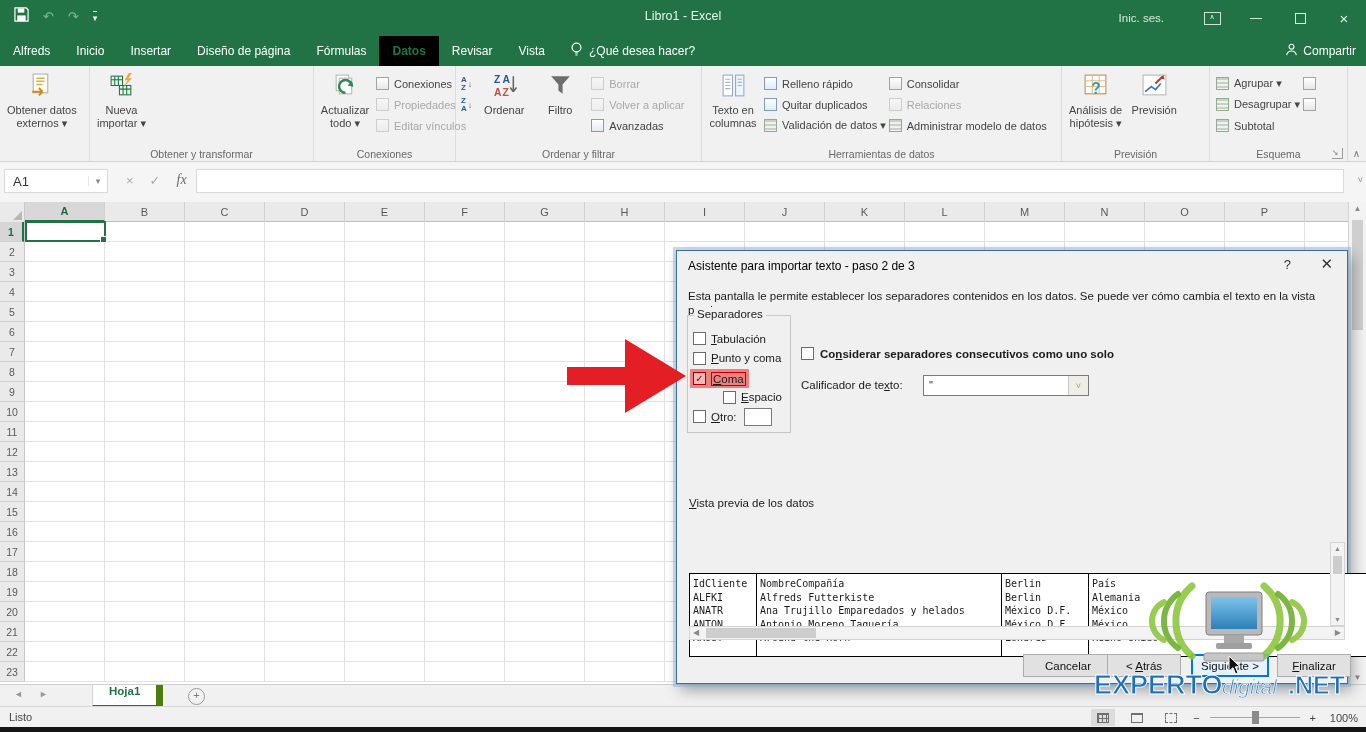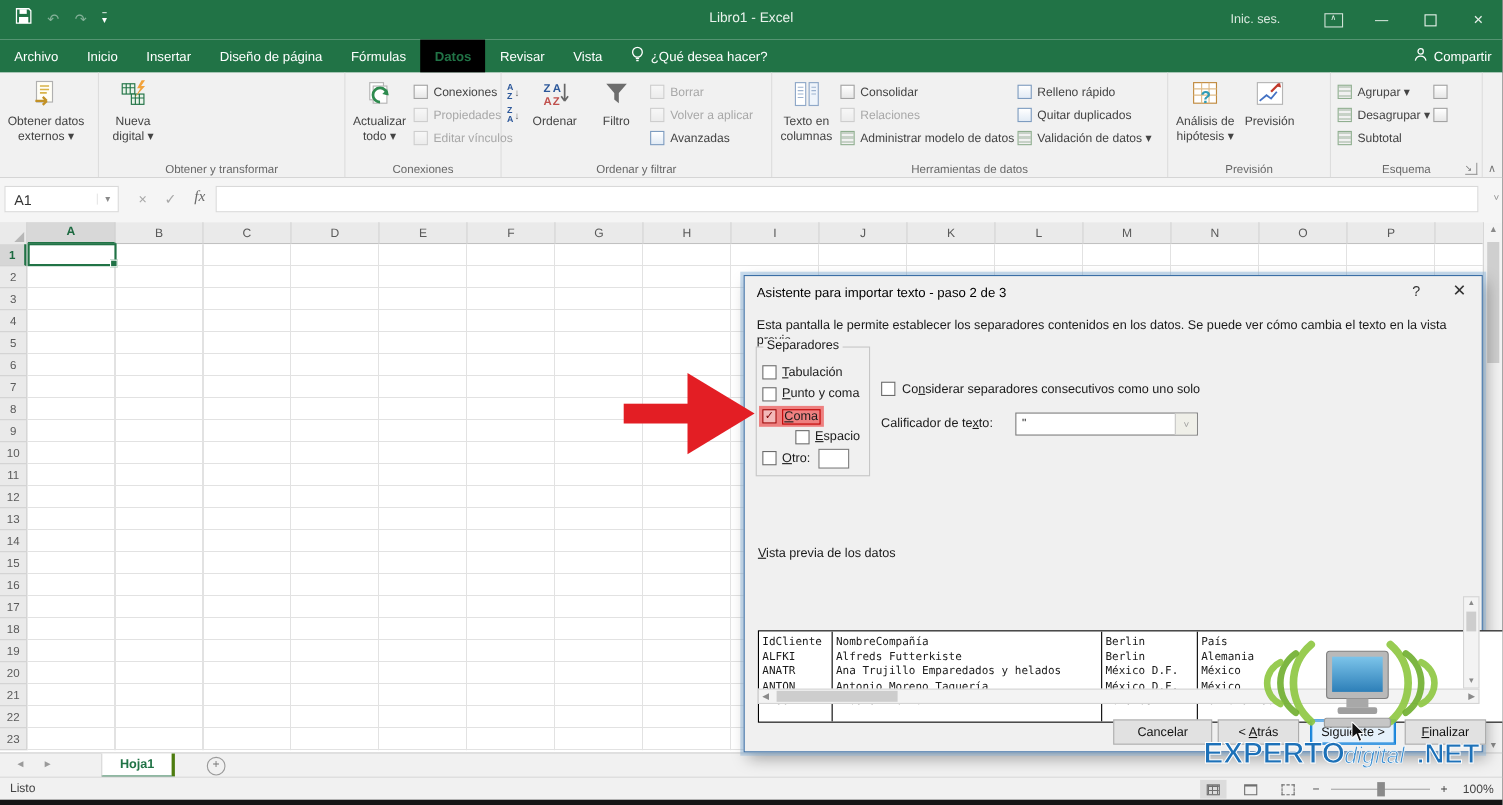--- a/index.html
+++ b/index.html
@@ -75,21 +75,21 @@
 
   
   .vscroll{position:absolute;left:1348px;top:202px;width:18px;height:482px;background:#f3f3f3;border-left:1px solid #d4d4d4;box-sizing:border-box;}
   .vscroll .up{position:absolute;top:2px;left:0;right:0;text-align:center;color:#8a8a8a;font-size:8px;}
   .vscroll .dn{position:absolute;bottom:2px;left:0;right:0;text-align:center;color:#8a8a8a;font-size:8px;}
   .vscroll .thumb{position:absolute;left:3px;top:18px;width:11px;height:110px;background:#cfcfcf;}
 
   
   .sheetbar{position:absolute;left:0;top:684px;width:1366px;height:22px;background:#f1f1f1;border-top:1px solid #cfcfcf;box-sizing:border-box;}
   .navarrows{position:absolute;left:14px;top:4px;color:#9a9a9a;font-size:9px;letter-spacing:16px;}
-  .sheettab{position:absolute;left:92px;top:0px;height:22px;padding:0 16px;background:#fff;border-left:1px solid #d4d4d4;border-right:3px solid #4d7c0f;border-bottom:2px solid #217346;display:flex;align-items:center;font-size:11.5px;color:#217346;font-weight:bold;box-sizing:border-box;}
+  .sheettab{position:absolute;left:92px;top:0px;height:22px;padding:0 16px;background:#fff;border-left:1px solid #d4d4d4;border-right:7px solid #4d7c0f;border-bottom:2px solid #217346;display:flex;align-items:flex-start;font-size:11.5px;color:#217346;font-weight:bold;box-sizing:border-box;}
   .addsheet{position:absolute;left:188px;top:3px;width:15px;height:15px;border:1px solid #9a9a9a;border-radius:50%;color:#7a7a7a;font-size:11px;line-height:13px;text-align:center;}
   .statusbar{position:absolute;left:0;top:706px;width:1366px;height:21px;background:#f1f1f1;border-top:1px solid #d7d7d7;box-sizing:border-box;font-size:11px;color:#444;}
   .status-left{position:absolute;left:9px;top:4px;}
   .status-right{position:absolute;right:8px;top:0;height:21px;display:flex;align-items:center;gap:10px;}
   .viewic{width:24px;height:17px;display:flex;align-items:center;justify-content:center;}
   .viewic.sel{background:#dcdcdc;}
   .vi{width:12px;height:10px;box-sizing:border-box;border:1px solid #6f6f6f;}
   .vi.grid{background:repeating-linear-gradient(to right,#6f6f6f 0 1px,transparent 1px 4px),repeating-linear-gradient(to bottom,#6f6f6f 0 1px,transparent 1px 4px);}
   .vi.pl{border-width:2px 1px 1px 1px;}
   .vi.pb{border-style:dashed;}
@@ -107,21 +107,21 @@
   .dlg-close{position:absolute;right:14px;top:4px;font-size:15px;color:#333;}
   .dlg-desc{position:absolute;left:11px;top:38px;width:648px;line-height:14px;}
   .fieldset{position:absolute;left:10px;top:64px;width:104px;height:118px;border:1px solid #c6c6c6;box-sizing:border-box;}
   .fieldset legend,.fs-legend{position:absolute;left:6px;top:-8px;background:#f0f0f0;padding:0 3px;font-size:11.5px;}
   .seprow{position:absolute;left:5px;display:flex;align-items:center;gap:5px;height:17px;}
   .cb{width:13px;height:13px;box-sizing:border-box;border:1px solid #6b6b6b;background:#fff;font-size:10px;line-height:11px;text-align:center;color:#222;flex:0 0 13px;}
   .seprow.hl{background:#ee8080;left:2px;padding:1px 3px 1px 3px;}
   .seprow.hl .cb{border-color:#a00000;background:#f3b9b9;color:#7a0000;}
   .seprow.hl .seplabel{border:1px solid #c00000;padding:0 1px;}
   .otro-input{width:26px;height:16px;border:1px solid #7a7a7a;background:#fff;margin-left:2px;}
-  .chkrow{position:absolute;display:flex;align-items:center;gap:6px;}
+  .chkrow{position:absolute;display:flex;align-items:center;gap:6px;font-weight:bold;}
   .combo{position:absolute;left:246px;top:124px;width:166px;height:21px;border:1px solid #7a7a7a;background:#fff;box-sizing:border-box;}
   .combo .val{position:absolute;left:5px;top:3px;font-size:11px;}
   .combo .cArr{position:absolute;right:0;top:0;bottom:0;width:19px;background:#efefe8;border-left:1px solid #c8c8c8;color:#9a9a9a;font-size:9px;display:flex;align-items:center;justify-content:center;}
   .prevlabel{position:absolute;left:12px;top:246px;}
   .prevbox{position:absolute;left:12px;top:291px;width:739px;height:84px;background:#fff;border:1px solid #000;box-sizing:border-box;display:flex;overflow:hidden;
            font-family:"DejaVu Sans Mono","Liberation Mono",monospace;font-size:10px;line-height:13.5px;margin-top:31px;}
   .pcol{box-sizing:border-box;padding:3px 0 0 3px;white-space:nowrap;overflow:hidden;flex:0 0 auto;}
   .pcol.divider{border-right:1px solid #000;}
   .pvscroll{position:absolute;left:653px;top:291px;width:15px;height:84px;border:1px solid #d4d4d4;background:#f3f3f3;box-sizing:border-box;}
   .pvscroll .a{position:absolute;left:0;right:0;text-align:center;color:#8a8a8a;font-size:7px;}
@@ -164,21 +164,21 @@
       <span class="tb-btn">—</span>
       <span class="tb-btn">
           <span class="restore-box"></span>
         </span>
       <span class="tb-btn" style="font-size:15px;">×</span>
     </div>
   </div>
 
   <div class="tabrow">
     <div id="tabs-list" style="display:flex;align-items:stretch;">
-        <div class="tab">Archivo</div>
+        <div class="tab">Alfreds</div>
         <div class="tab">Inicio</div>
         <div class="tab">Insertar</div>
         <div class="tab">Diseño de página</div>
         <div class="tab">Fórmulas</div>
         <div class="tab active">Datos</div>
         <div class="tab">Revisar</div>
         <div class="tab">Vista</div>
       </div>
     <div class="tellme">
       <span><svg width="13" height="15" viewBox="0 0 13 15">
@@ -212,21 +212,21 @@
       <div class="rgroup" style="width: 224px;">
         <div class="bigbtn">
           <span><svg viewBox="0 0 26 26">
               <rect x="3" y="4" width="11" height="9" fill="#eaf3ea" stroke="#217346"></rect>
               <path d="M3 7.5h11M6.5 4v9M10 4v9" stroke="#217346" fill="none"></path>
               <rect x="11" y="13" width="11" height="9" fill="#eaf3ea" stroke="#217346"></rect>
               <path d="M11 16.5h11M14.5 13v9M18 13v9" stroke="#217346" fill="none"></path>
               <path d="M20 1l-4 7h3l-5 8 9-10h-3.5l3.5-5z" fill="#f2a33c"></path>
             </svg></span>
           <div>Nueva</div>
-          <div>digital ▾</div>
+          <div>importar ▾</div>
         </div>
         <div class="rgroup-label">Obtener y transformar</div>
       </div>
       <div class="rgroup" style="width: 142px;">
         <div class="bigbtn">
           <span><svg viewBox="0 0 26 26">
               <rect x="4" y="3" width="12" height="15" fill="#fff" stroke="#b5b5b5"></rect>
               <rect x="7" y="6" width="12" height="15" fill="#fff" stroke="#b5b5b5"></rect>
               <path d="M13 20a6.2 6.2 0 1 1 6.2-6.2" stroke="#2e8b4f" stroke-width="2.4" fill="none"></path>
               <path d="M19.2 8.6l1.2 5.6-5.4-1.2z" fill="#2e8b4f"></path>
@@ -305,44 +305,44 @@
               <rect x="3" y="3" width="9" height="20" fill="#fff" stroke="#8fa8c8"></rect>
               <path d="M5 7h5M5 10h5M5 13h5M5 16h5" stroke="#9db3d0" fill="none"></path>
               <rect x="15" y="3" width="8" height="20" fill="#eef4fb" stroke="#8fa8c8"></rect>
               <path d="M17 7h4M17 10h4M17 13h4" stroke="#9db3d0" fill="none"></path>
             </svg></span>
           <div>Texto en</div>
           <div>columnas</div>
         </div>
         <div class="stack">
           <div class="sitem">
+            <span class="chip blue"></span>
+            <span>Relleno rápido</span>
+          </div>
+          <div class="sitem">
+            <span class="chip blue"></span>
+            <span>Quitar duplicados</span>
+          </div>
+          <div class="sitem">
+            <span class="chip green"></span>
+            <span>Validación de datos ▾</span>
+          </div>
+        </div>
+        <div class="stack">
+          <div class="sitem">
             <span class="chip gray"></span>
             <span>Consolidar</span>
           </div>
           <div class="sitem disabled">
             <span class="chip gray"></span>
             <span>Relaciones</span>
           </div>
           <div class="sitem">
             <span class="chip green"></span>
             <span>Administrar modelo de datos</span>
-          </div>
-        </div>
-        <div class="stack">
-          <div class="sitem">
-            <span class="chip blue"></span>
-            <span>Relleno rápido</span>
-          </div>
-          <div class="sitem">
-            <span class="chip blue"></span>
-            <span>Quitar duplicados</span>
-          </div>
-          <div class="sitem">
-            <span class="chip green"></span>
-            <span>Validación de datos ▾</span>
           </div>
         </div>
         <div class="rgroup-label">Herramientas de datos</div>
       </div>
       <div class="rgroup" style="width: 148px;">
         <div class="bigbtn">
           <span><svg viewBox="0 0 26 26">
               <rect x="3" y="3" width="20" height="18" fill="#fff" stroke="#c08a3e"></rect>
               <path d="M3 8.5h20M3 14h20M10 3v18M16.5 3v18" stroke="#e0bd8a" fill="none"></path>
               <text x="9" y="21" font-size="15" font-weight="bold" fill="#2e9bb5" font-family="Liberation Sans">?</text>
@@ -540,21 +540,21 @@
       <div class="thumb"></div>
       <div class="a" style="bottom:2px;">▼</div>
     </div>
     <div class="phscroll">
       <div class="a" style="left:3px;">◀</div>
       <div class="thumb"></div>
       <div class="a" style="right:3px;">▶</div>
     </div>
 
     <div class="dlg-buttons" id="dlg-buttons">
-        <button class="dbtn" style="left: 335px; width: 90px;">Cancelar</button>
+        <button class="dbtn" style="left: 346px; width: 90px;">Cancelar</button>
         <button class="dbtn" style="left: 430px; width: 74px;">&lt; <u>A</u>trás</button>
         <button class="dbtn focused" style="left: 514px; width: 78px;">Siguiente &gt;</button>
         <button class="dbtn" style="left: 600px; width: 74px;"><u>F</u>inalizar</button>
       </div>
   </div>
 
   <div class="sheetbar">
     <span class="navarrows">◄►</span>
     <div class="sheettab">
         <span>Hoja1</span>

